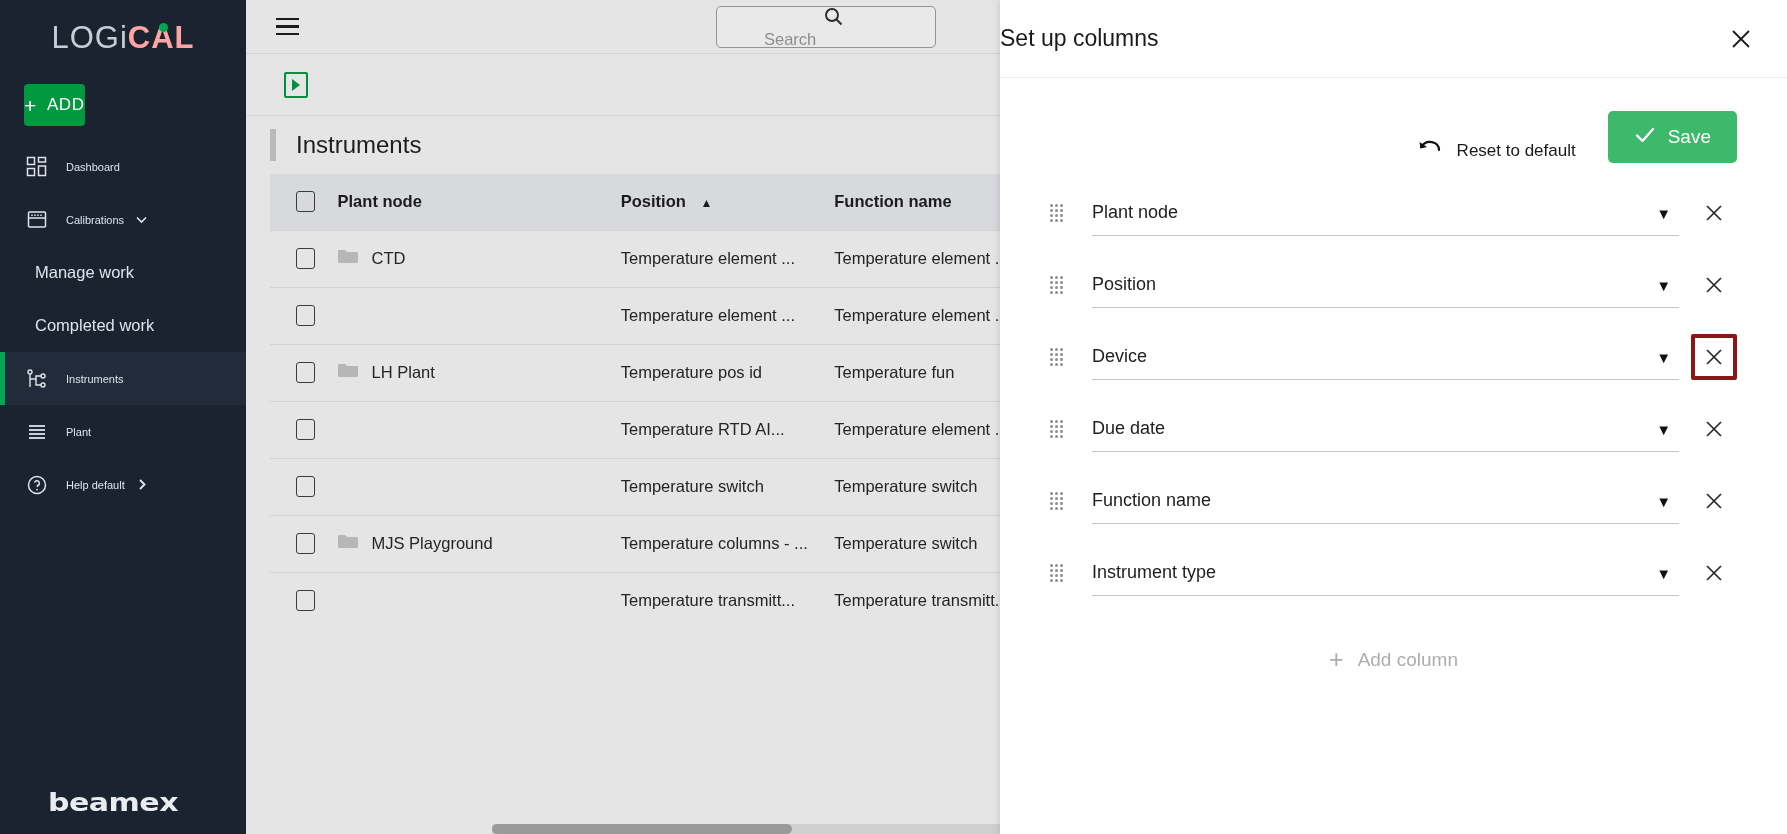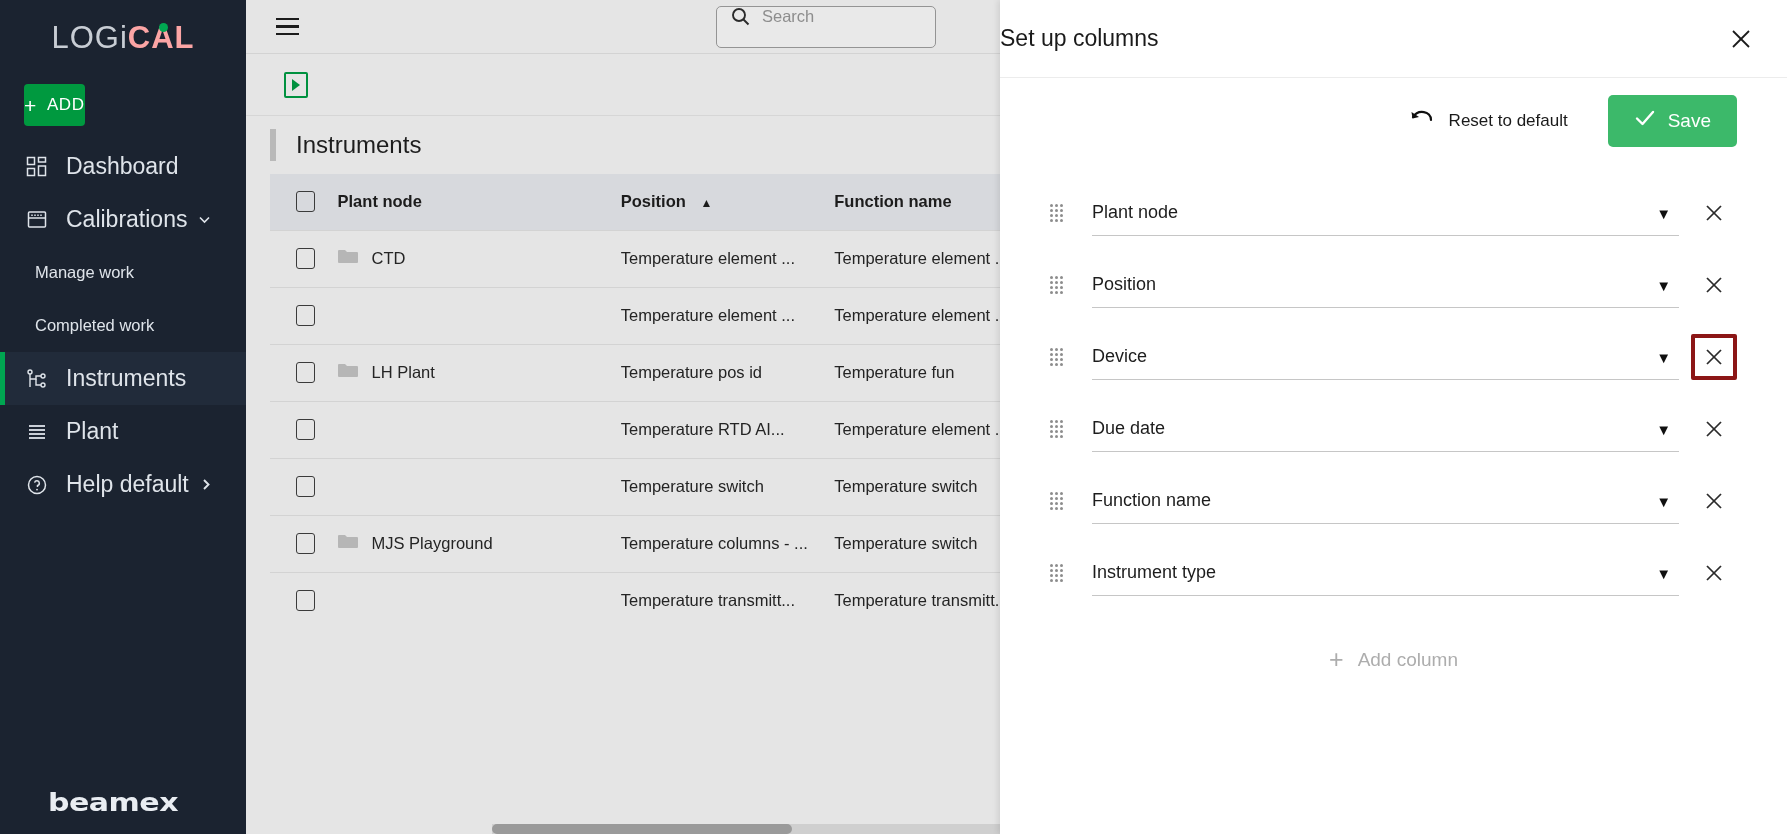--- a/index.html
+++ b/index.html
@@ -37,21 +37,21 @@
     display: flex; align-items: center; justify-content: center;
     color: #fff; font-size: 17px; letter-spacing: 0.6px;
     cursor: pointer; border: none;
     font-family: "Liberation Sans", sans-serif;
   }
   .add-btn .plus { font-size: 21px; margin-right: 10px; font-weight: 300; line-height: 1; }
   .nav { margin-top: 14px; }
   .nav-item {
     display: flex; align-items: center;
     height: 53px; padding-left: 24px;
-    font-size: 23px; color: #dfe4ea; cursor: pointer;
+    font-size: 11px; color: #dfe4ea; cursor: pointer;
     position: relative;
   }
   .nav-item.sub { padding-left: 35px; font-size: 16.5px; }
   .nav-item.active { background: #212b3a; }
   .nav-item.active::before {
     content: ""; position: absolute; left: 0; top: 0; bottom: 0;
     width: 5px; background: #00a651;
   }
   .nav-ico {
     width: 26px; height: 26px; margin-right: 16px;
@@ -75,22 +75,22 @@
     display: flex; align-items: center;
     border-bottom: 1px solid #d3d3d3;
     position: relative;
   }
   .hamburger { margin-left: 30px; cursor: pointer; display: flex; flex-direction: column; gap: 5px; }
   .hamburger span { display: block; width: 23px; height: 2.5px; background: #1c1c1c; }
   .search-box {
     position: absolute; left: 470px; top: 6px;
     width: 220px; height: 42px;
     border: 1px solid #949494; border-radius: 5px;
-    background: #e9e9e9; display: flex; align-items: flex-start;
-    padding-left: 14px; cursor: text;
+    background: #e9e9e9; display: flex; align-items: center;
+    padding-left: 14px; cursor: text; flex-direction: column;
   }
   .search-box input {
     border: none; outline: none; background: transparent;
     font-size: 16.5px; color: #3a3a3a; margin-left: 12px;
     font-family: "Liberation Sans", sans-serif; width: 150px;
   }
   .search-box input::placeholder { color: #8d8d8d; }
 
   .toolbar-row {
     height: 62px; display: flex; align-items: center;
@@ -158,22 +158,22 @@
     height: 78px; display: flex; align-items: center; justify-content: flex-start;
     position: relative; border-bottom: 1px solid #ececec;
   }
   .panel-title { font-size: 23px; color: #1a1a1a; font-weight: 400; }
   .panel-close {
     position: absolute; right: 30px; top: 50%; transform: translateY(-50%);
     width: 32px; height: 32px; display: flex; align-items: center; justify-content: center;
     cursor: pointer;
   }
   .panel-actions {
-    height: 85px; display: flex; align-items: center; justify-content: flex-end;
-    padding-right: 50px; gap: 8px;
+    height: 85px; display: flex; align-items: flex-end; justify-content: flex-end;
+    padding-right: 50px; gap: 0;
   }
   .reset-btn {
     display: flex; align-items: center; gap: 14px;
     font-size: 17px; color: #1a1a1a; cursor: pointer; margin-right: 32px;
     background: none; border: none; font-family: "Liberation Sans", sans-serif;
   }
   .save-btn {
     display: flex; align-items: center; gap: 12px;
     background: #3cb96a; color: #fff; border: none; border-radius: 5px;
     height: 52px; padding: 0 26px; font-size: 19px; cursor: pointer;

